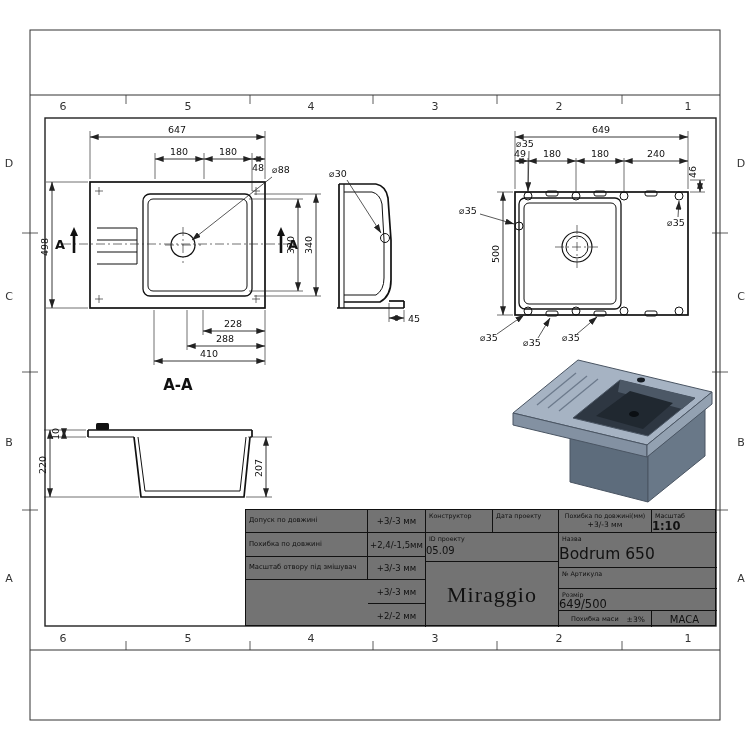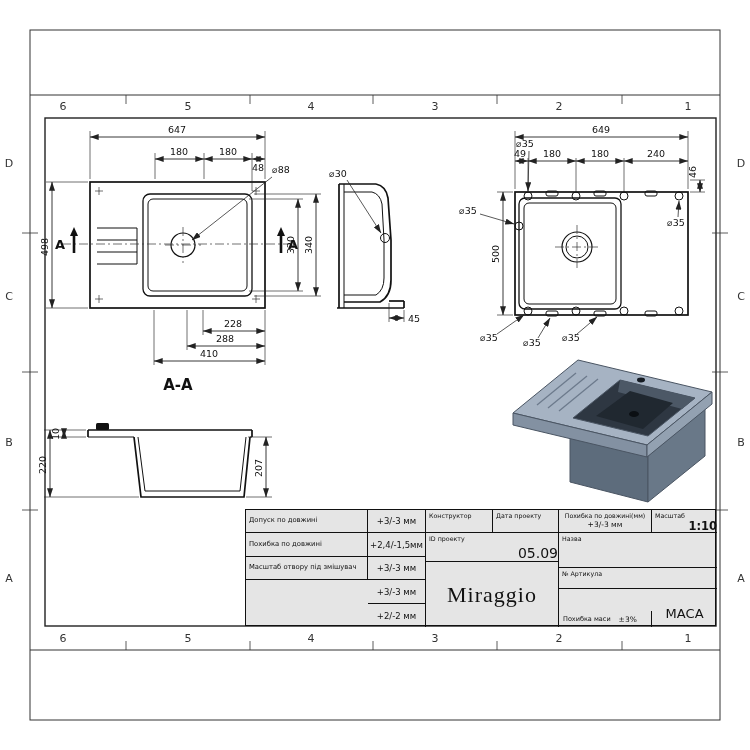--- a/index.html
+++ b/index.html
@@ -17,35 +17,35 @@
   .ldr{stroke:#222;stroke-width:0.75;fill:none;marker-end:url(#ar)}
   .cl{stroke:#333;stroke-width:0.7;stroke-dasharray:9 3 2 3}
   .tick{stroke:#333;stroke-width:0.8}
   .dt{font:9.5px "DejaVu Sans",sans-serif;fill:#111;text-anchor:middle}
   .dtb{font:700 13px "DejaVu Sans",sans-serif;fill:#111;text-anchor:middle}
   .sect{font:700 15px "DejaVu Sans",sans-serif;fill:#111;text-anchor:middle}
   .zl{font:11px "DejaVu Sans",sans-serif;fill:#333;text-anchor:middle}
 
   
   .tb{position:absolute;left:245px;top:509px;width:471px;height:117px;
-      border:1.6px solid #111;box-sizing:border-box;background:#e5e5e5;color:#111;}
+      border:1.6px solid #111;box-sizing:border-box;background:#737373;color:#111;}
   .cell{position:absolute;box-sizing:border-box;border-right:1px solid #111;border-bottom:1px solid #111;}
   .noR{border-right:none}
   .noB{border-bottom:none}
   .lab{font-size:6.8px;line-height:1.15;padding:1px 3px;display:flex;align-items:center;}
   .val{font-size:8.5px;display:flex;align-items:center;justify-content:center;}
   .tag{position:absolute;top:2px;left:3px;font-size:6.3px;white-space:nowrap;}
-  .cval{position:absolute;left:0;right:0;text-align:right;}
+  .cval{position:absolute;left:0;right:0;text-align:left;}
   .stack{position:absolute;left:0;right:0;top:2px;text-align:center;}
   .s1{display:block;font-size:6.2px;}
   .s2{display:block;font-size:7.5px;margin-top:1px;}
   .brandCell{display:flex;align-items:center;justify-content:center;}
   .brandTxt{font-family:"Liberation Serif",serif;font-size:22px;letter-spacing:1px;}
   .mrow{display:flex;align-items:center;padding:0 4px;}
-  .ml{font-size:6.5px;}
+  .ml{font-size:6.5px;margin-left:8px;}
   .mv{font-size:7.5px;margin-left:8px;}
 </style>
 </head>
 <body>
 
 <div class="page">
 
 <svg class="dwg" width="750" height="750" viewBox="0 0 750 750">
   <defs>
     <marker id="ar" markerWidth="9" markerHeight="6" refX="8.7" refY="3" orient="auto-start-reverse" markerUnits="userSpaceOnUse">
@@ -327,31 +327,36 @@
       <span class="s1">Похибка по довжині(мм)</span>
       <span class="s2">+3/-3 мм</span>
     </span>
   </div>
   <div class="cell noR" style="left:406px;top:0;width:65px;height:23px">
     <span class="tag">Масштаб</span>
     <div class="cval" style="top:9px;font-size:11.5px;font-weight:bold">1:10</div>
   </div>
   <div class="cell" style="left:180px;top:23px;width:133px;height:29px">
     <span class="tag">ID проекту</span>
-    <div class="cval" style="top:12px;font-size:14px">05.09</div>
+    <div class="cval" style="top:12px;font-size:10px">05.09</div>
   </div>
   <div class="cell noB brandCell" style="left:180px;top:52px;width:133px;height:65px">
     <span class="brandTxt">Miraggio</span>
   </div>
   <div class="cell noR" style="left:313px;top:23px;width:158px;height:35px">
     <span class="tag">Назва</span>
+    <div class="cval" style="top:12px;font-size:15.5px">Bodrum 650</div>
   </div>
   <div class="cell noR" style="left:313px;top:58px;width:158px;height:21px">
     <span class="tag">№ Артикула</span>
+  </div>
+  <div class="cell noR" style="left:313px;top:79px;width:158px;height:22px">
+    <span class="tag">Розмір</span>
+    <div class="cval" style="top:8px;font-size:11.5px">649/500</div>
   </div>
   <div class="cell noB mrow" style="left:313px;top:101px;width:93px;height:16px">
     <span class="ml">Похибка маси</span>
     <span class="mv">±3%</span>
   </div>
-  <div class="cell noR noB val" style="left:406px;top:95px;width:65px;height:16px;font-size:13px">МАСА</div>
+  <div class="cell noR noB val" style="left:406px;top:101px;width:65px;height:16px;font-size:10px">МАСА</div>
 </div>
 
 </div>
 
 </body></html>

